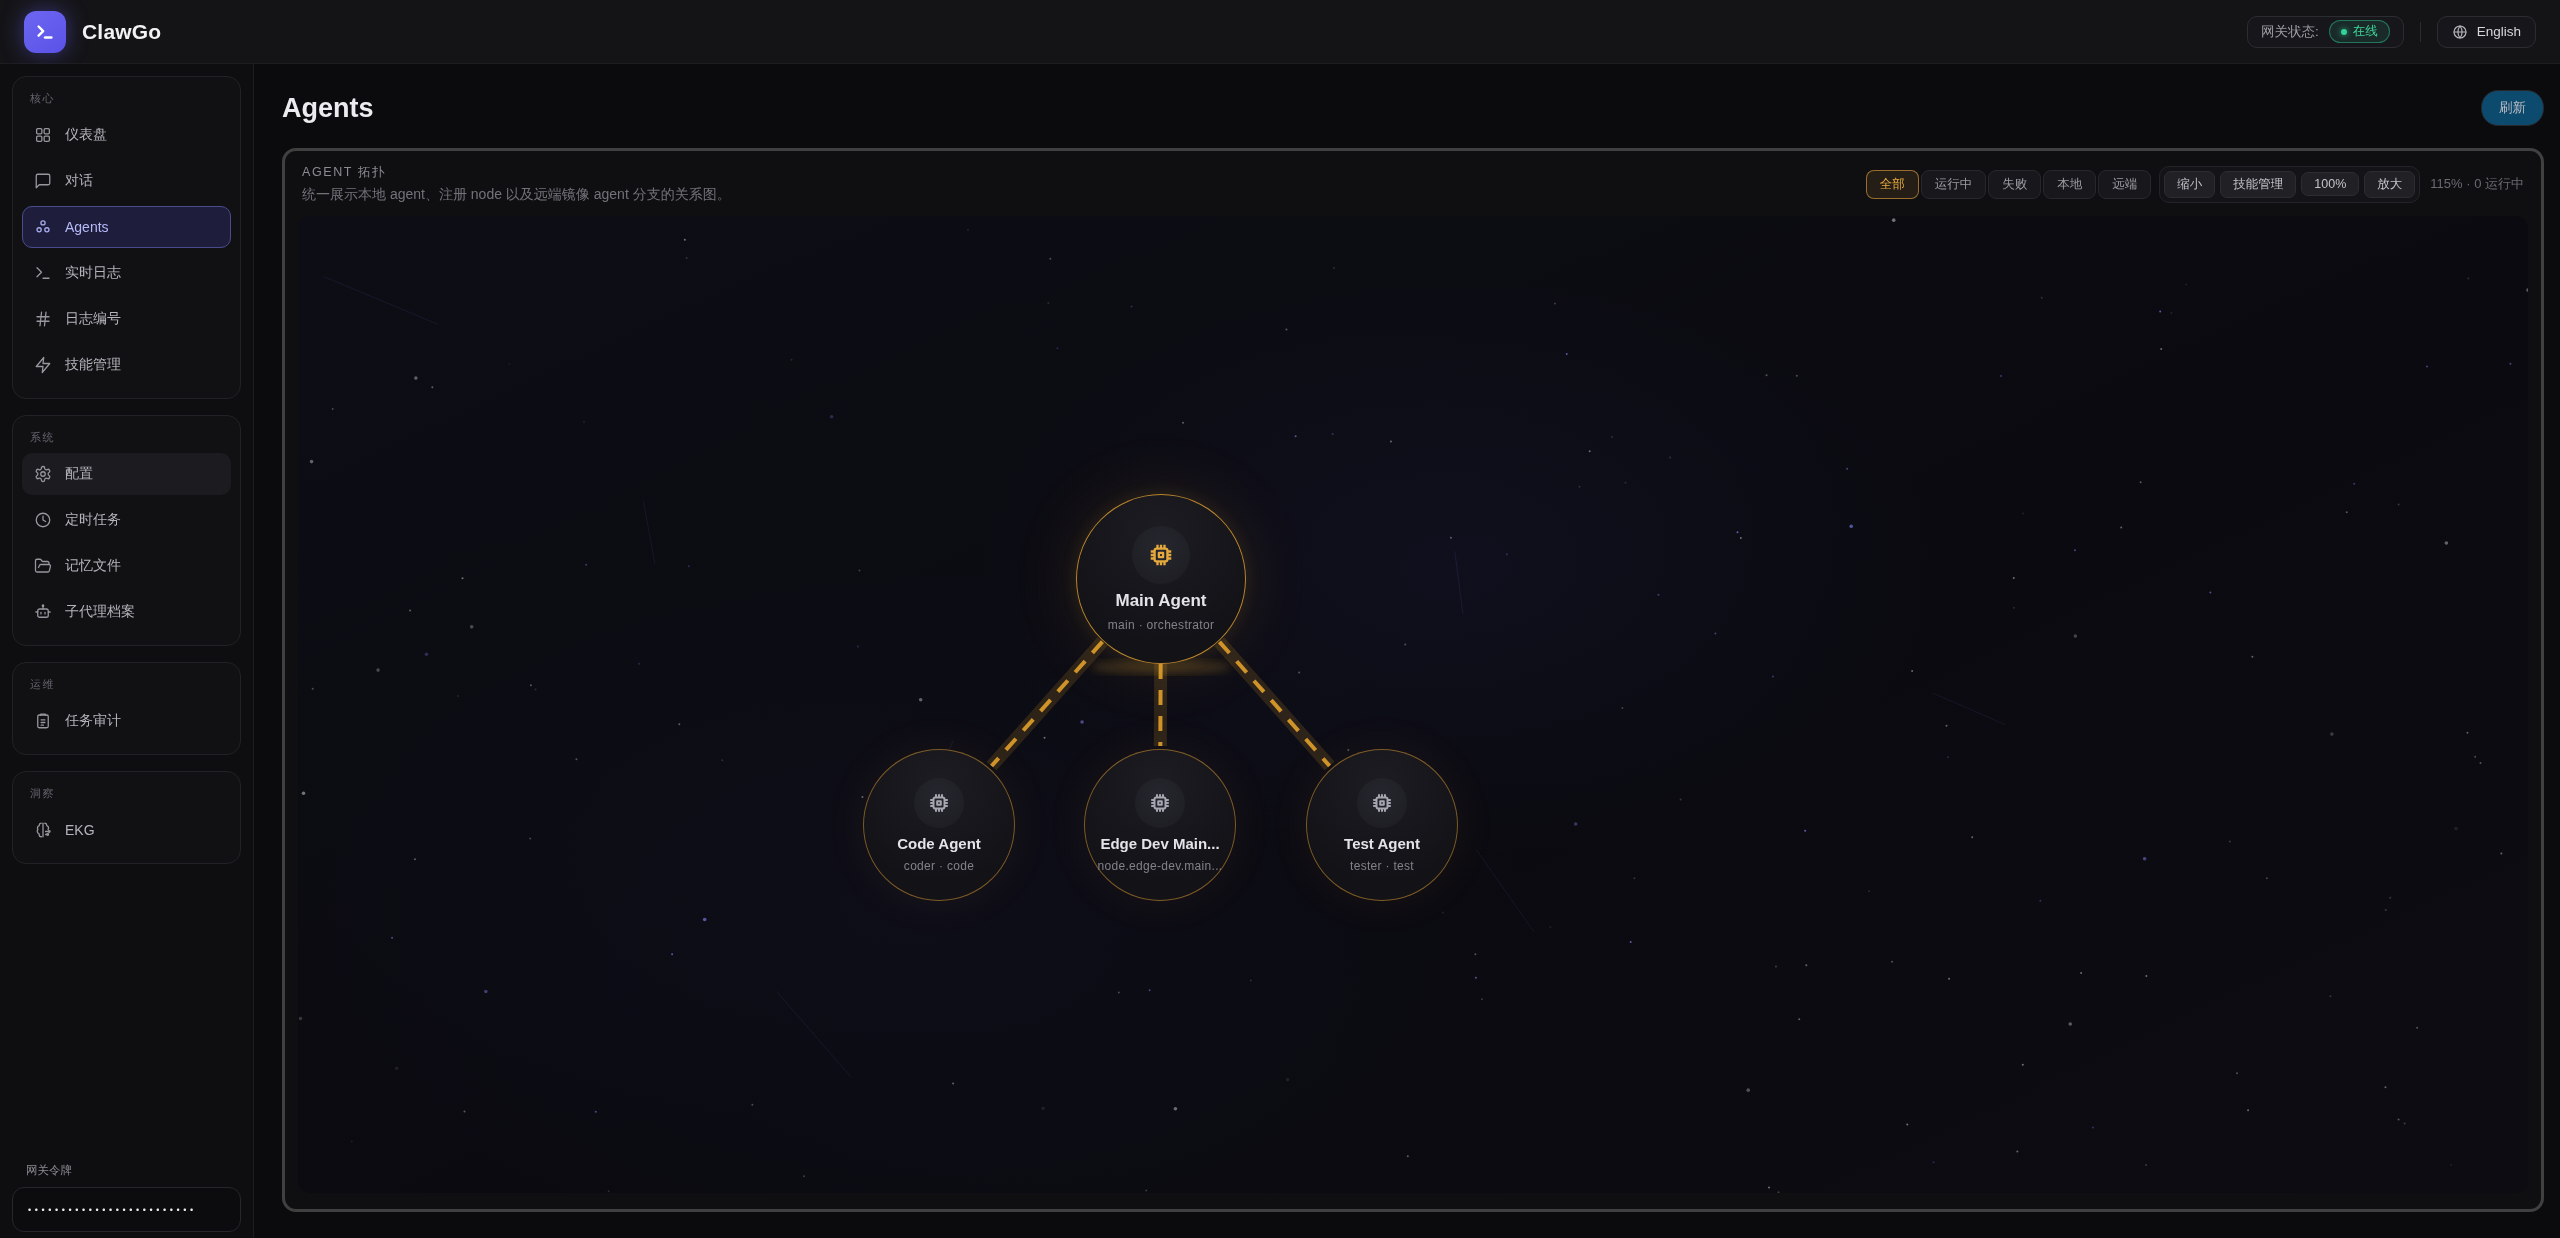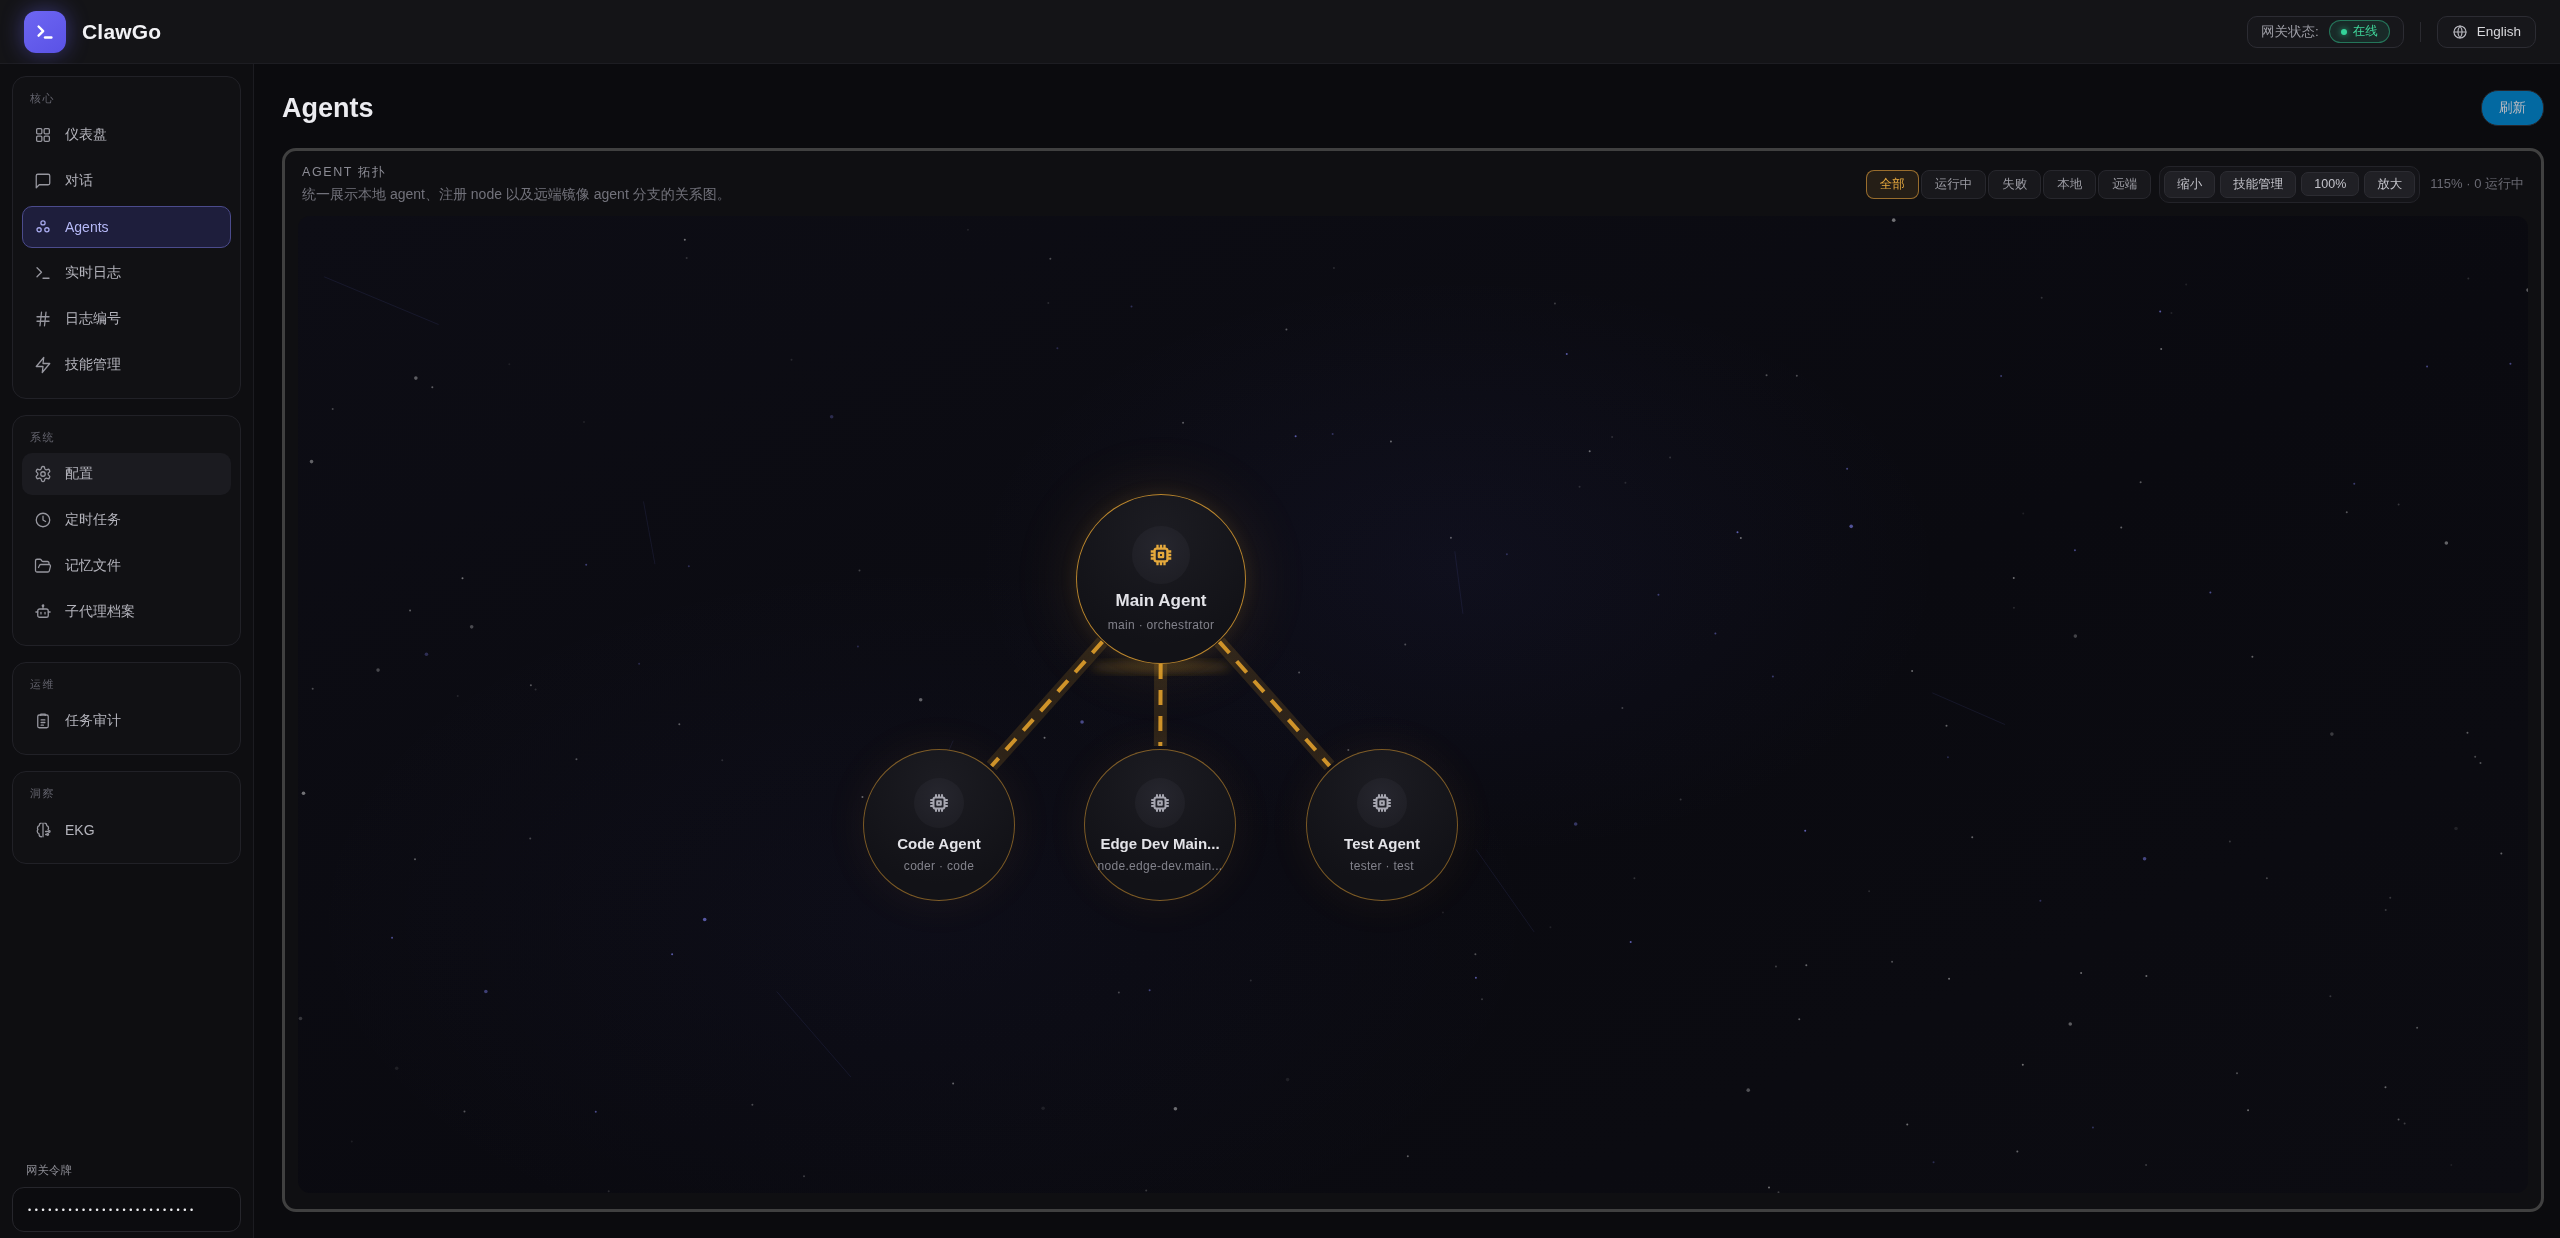--- a/index.html
+++ b/index.html
@@ -30,21 +30,21 @@
   .side-item.active{background:#1e1e3c;border-color:#4b4b8c;color:#b6b9f7;}
   .side-item.active .icon{color:#a9abef;}
   .side-item.hover{background:#1b1b20;}
   .token-block{position:absolute;left:12px;right:12px;bottom:6px;}
   .token-label{font-size:11.5px;color:#8a8a92;margin:0 14px 9px;}
   .token-input{height:43px;background:#0c0c0f;border:1px solid #26262c;border-radius:12px;display:flex;align-items:center;padding:0 15px;color:#ededf0;font-size:9px;letter-spacing:3.6px;overflow:hidden;white-space:nowrap;cursor:text;}
   
   .content{flex:1;padding:26px 16px 0 28px;box-sizing:border-box;min-width:0;}
   .page-head{display:flex;align-items:center;justify-content:space-between;margin-bottom:22px;}
   .page-title{font-size:27px;font-weight:bold;color:#ececf0;}
-  .refresh-btn{background:#0369a1;border:1px solid #26262c;border-radius:17px;color:#b9b9c0;font-size:13.5px;padding:8px 17px;cursor:pointer;}
+  .refresh-btn{background:#0c4a6e;border:1px solid #26262c;border-radius:17px;color:#b9b9c0;font-size:13.5px;padding:8px 17px;cursor:pointer;}
   .panel{background:#0f0f12;border:3px solid #404040;border-radius:14px;height:1064px;box-sizing:border-box;display:flex;flex-direction:column;}
   .panel-head{display:flex;align-items:center;justify-content:space-between;padding:13px 17px 10px;}
   .panel-title{font-size:12.5px;color:#8b8b94;letter-spacing:1.6px;margin-bottom:5px;}
   .panel-sub{font-size:14px;color:#72727b;}
   .controls{display:flex;align-items:center;gap:2px;}
   .fbtn{background:#18181c;border:1px solid #27272d;border-radius:8px;color:#9c9ca4;font-size:12.5px;padding:5px 13px;cursor:pointer;white-space:nowrap;}
   .fbtn.active{background:rgba(232,163,61,.10);border-color:rgba(232,163,61,.6);color:#e6a93f;}
   .zoom-group{display:flex;align-items:center;gap:5px;background:#141418;border:1px solid #232329;border-radius:10px;padding:4px;margin-left:6px;}
   .zbtn{background:#202025;border:1px solid #2c2c32;border-radius:7px;color:#c3c3ca;font-size:12.5px;padding:4px 12px;cursor:pointer;white-space:nowrap;}
   .zoom-status{font-size:13px;color:#6a6a73;margin-left:8px;white-space:nowrap;}

